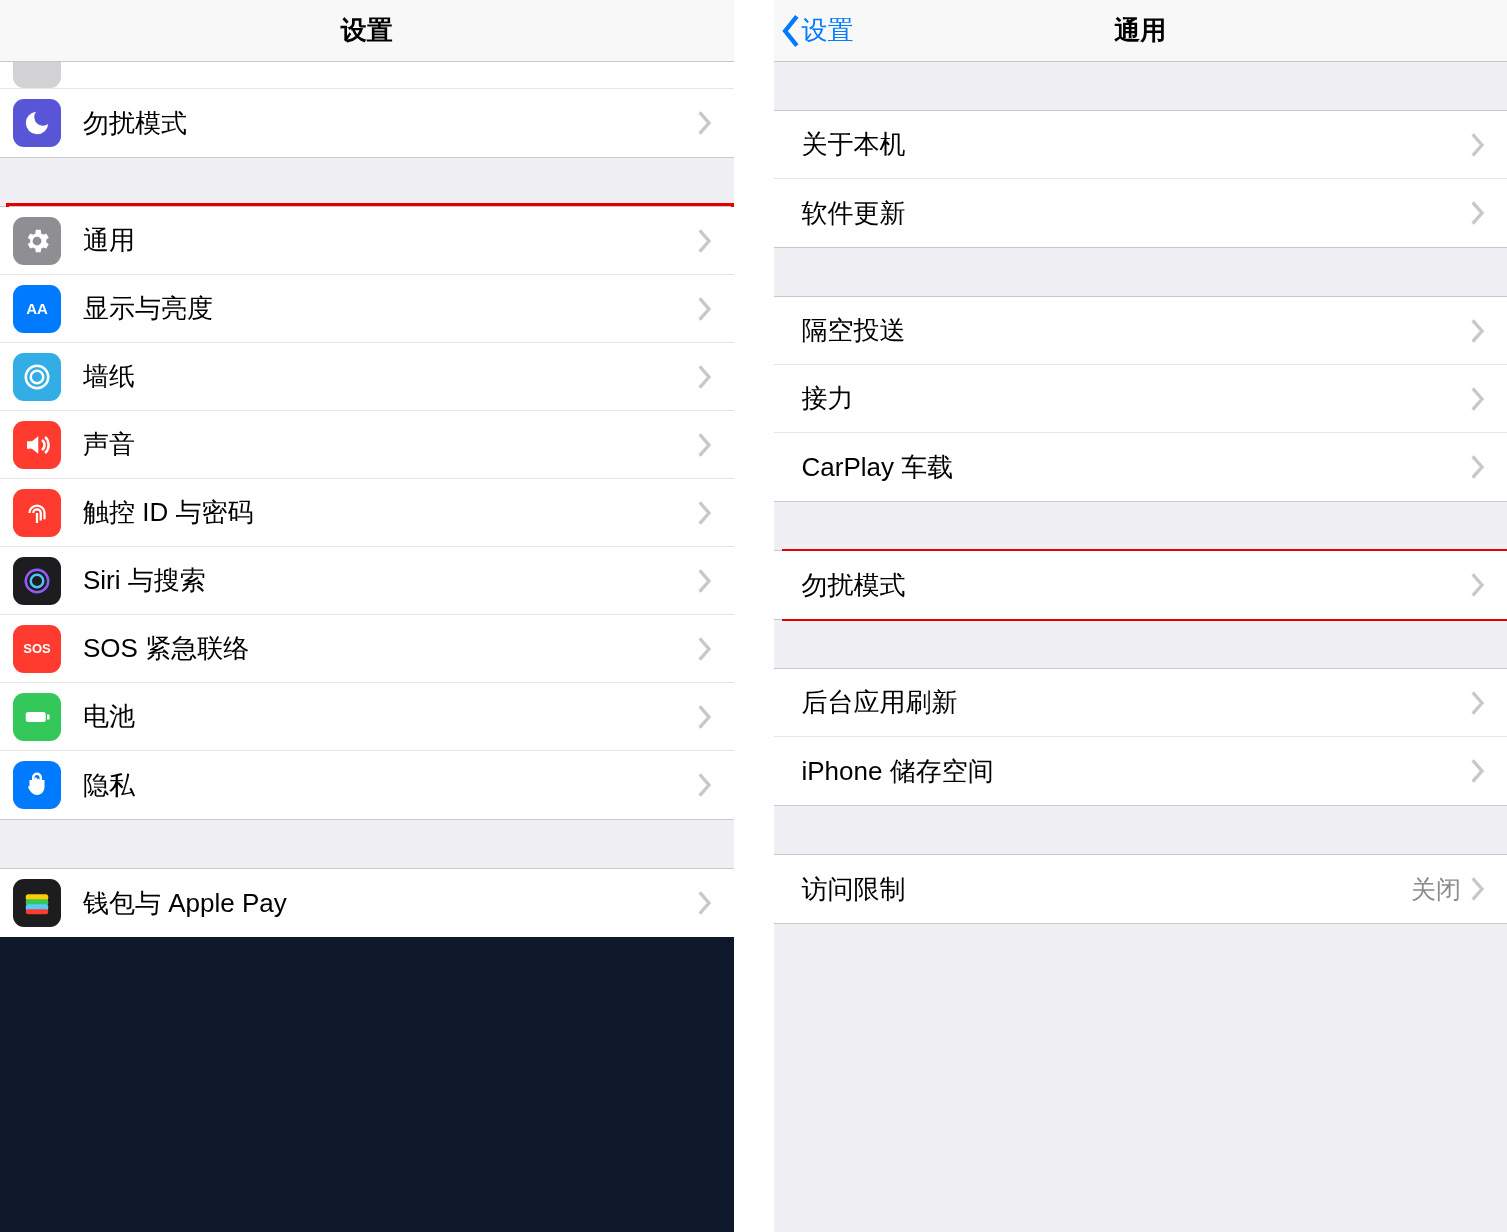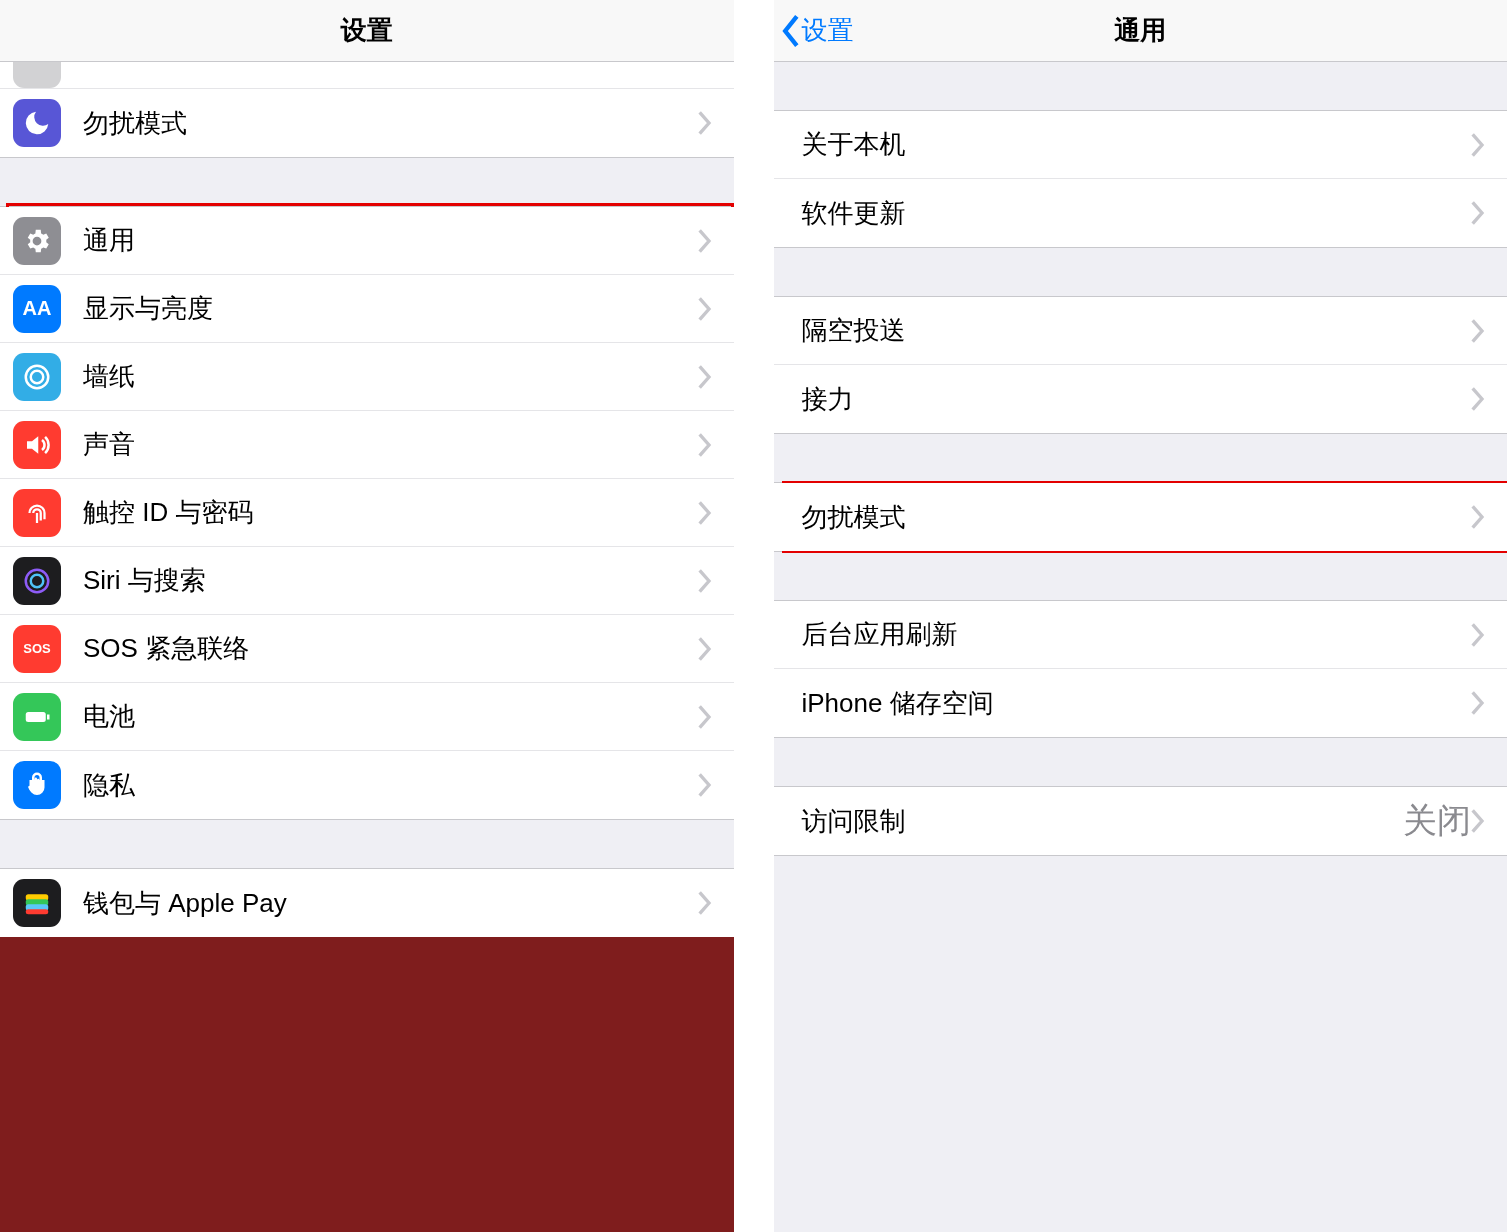--- a/index.html
+++ b/index.html
@@ -5,21 +5,21 @@
     * { margin: 0; padding: 0; box-sizing: border-box; }
     body {
       font-family: -apple-system, "Helvetica Neue", Arial, sans-serif;
       background: #fff;
       width: 1507px;
       height: 1232px;
       display: flex;
     }
     .panel {
       flex: 1;
-      background: #7f1d1d;
+      background: #0f172a;
       display: flex;
       flex-direction: column;
       overflow: hidden;
       position: relative;
     }
     .panel + .panel { margin-left: 40px; }
     .navbar {
       height: 62px;
       background: #f8f8f8;
       border-bottom: 1px solid #c8c8cc;
@@ -70,22 +70,23 @@
       align-items: center;
       justify-content: center;
       color: #fff;
     }
     .row .label {
       font-size: 26px;
       color: #000;
       flex: 1 1 auto;
     }
     .row .detail {
-      font-size: 34px;
+      font-size: 25px;
       color: #8a8a8f;
+      margin-right: 10px;
     }
     .row .chev {
       color: #c7c7cc;
       flex-shrink: 0;
     }
     .row .chev svg { width: 14px; height: 24px; display: block; }
     .highlight {
       position: absolute;
       border: 3px solid #e30000;
       pointer-events: none;
@@ -153,21 +154,21 @@
       </div>
       <span class="label">通用</span>
       <span class="chev">
         <svg viewBox="0 0 10 18" fill="none" stroke="currentColor" stroke-width="2.5">
             <path d="M1 1l7 8-7 8"></path>
           </svg>
       </span>
     </div>
 
     <div class="row row-with-icon">
-      <div class="app-icon ic-blue" style="font-size:20px; font-weight:600;">AA</div>
+      <div class="app-icon ic-blue" style="font-size:15px; font-weight:600;">AA</div>
       <span class="label">显示与亮度</span>
       <span class="chev">
           <svg viewBox="0 0 10 18" fill="none" stroke="currentColor" stroke-width="2.5">
             <path d="M1 1l7 8-7 8"></path>
           </svg>
         </span>
     </div>
 
     <div class="row row-with-icon">
       <div class="app-icon ic-cyan">
@@ -342,20 +343,28 @@
         </span>
     </div>
     <div class="row row-no-icon">
       <span class="label">接力</span>
       <span class="chev">
           <svg viewBox="0 0 10 18" fill="none" stroke="currentColor" stroke-width="2.5">
             <path d="M1 1l7 8-7 8"></path>
           </svg>
         </span>
     </div>
+    <div class="row row-no-icon">
+      <span class="label">CarPlay 车载</span>
+      <span class="chev">
+          <svg viewBox="0 0 10 18" fill="none" stroke="currentColor" stroke-width="2.5">
+            <path d="M1 1l7 8-7 8"></path>
+          </svg>
+        </span>
+    </div>
   </div>
 
   <div class="gap"></div>
 
   <div class="section section-top-border section-bot-border" style="position:relative;">
     <div class="highlight" style="left:8px; right:0px; top:-2px; bottom:-2px;"></div>
     <div class="row row-no-icon">
       <span class="label">勿扰模式</span>
       <span class="chev">
           <svg viewBox="0 0 10 18" fill="none" stroke="currentColor" stroke-width="2.5">

